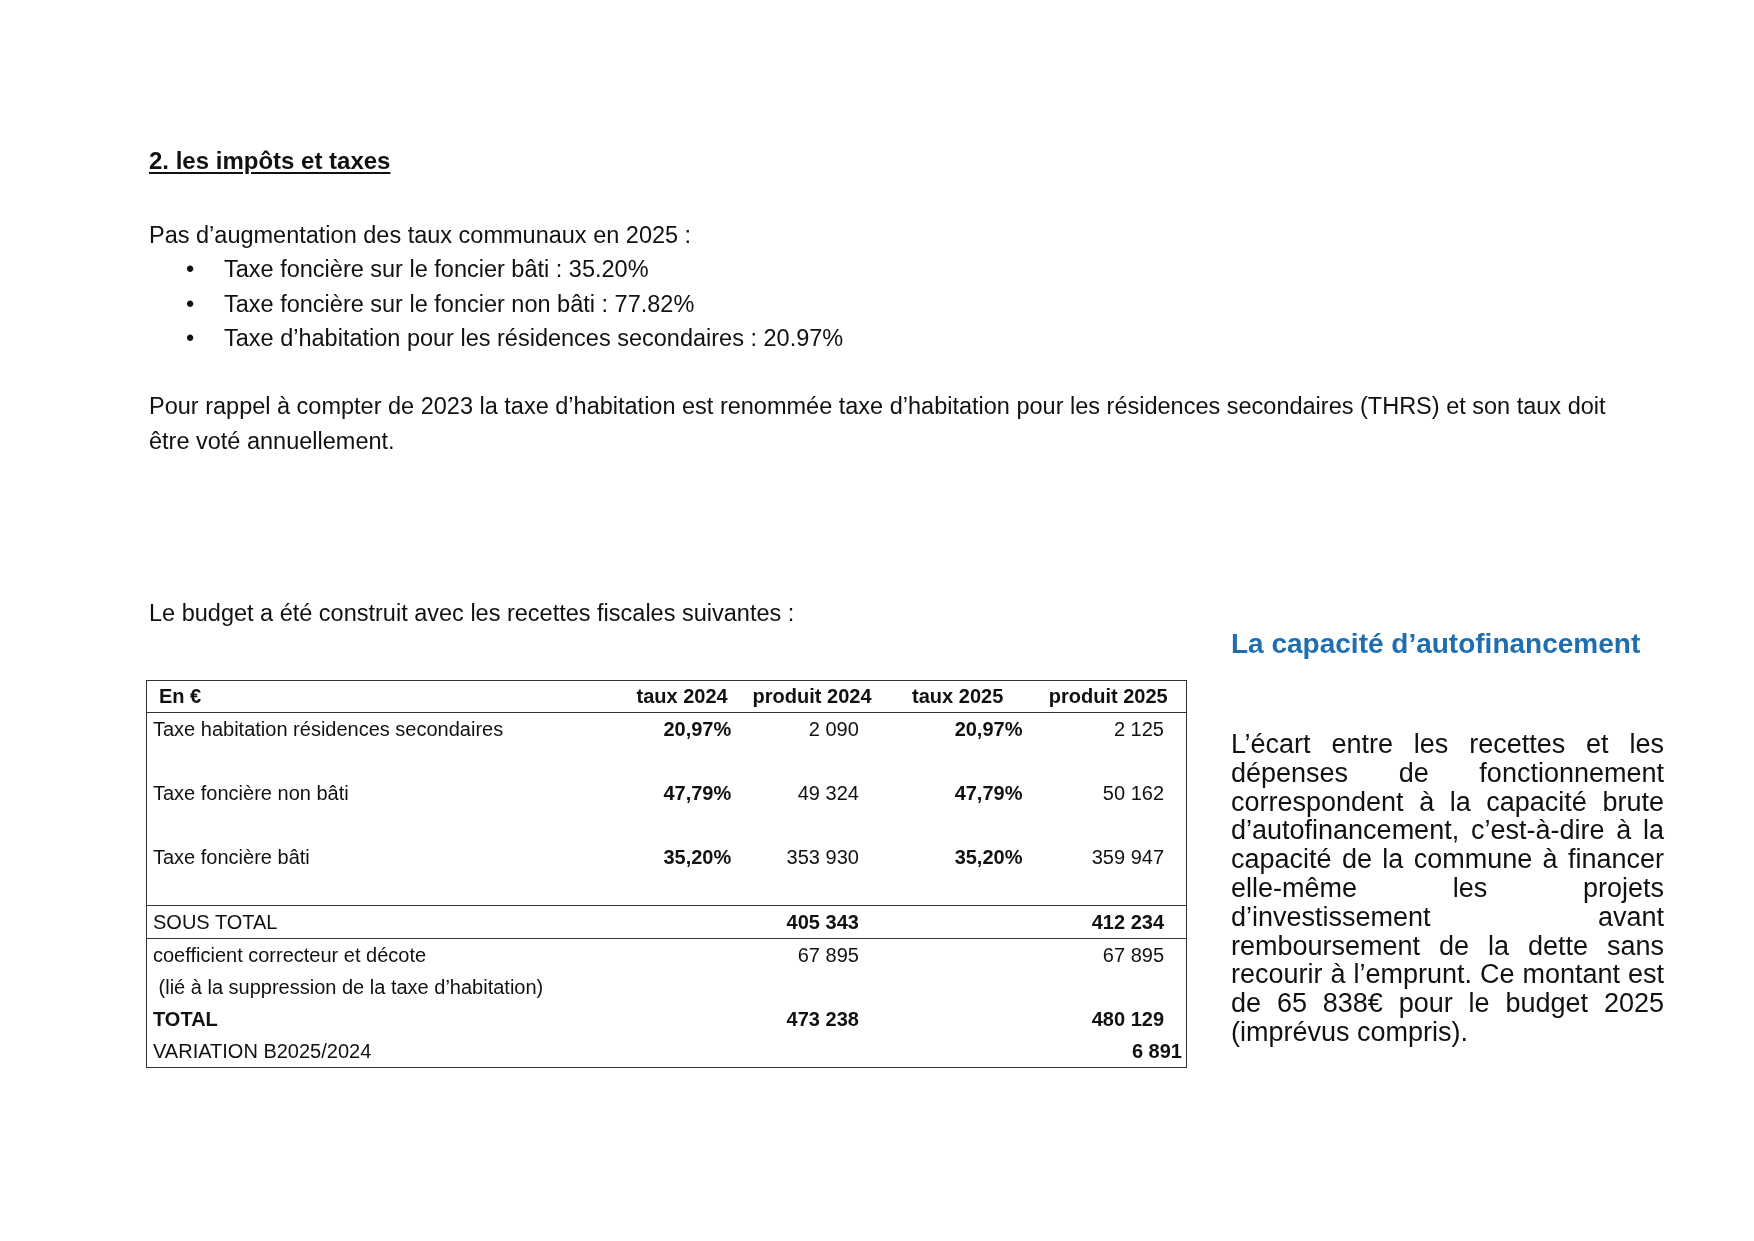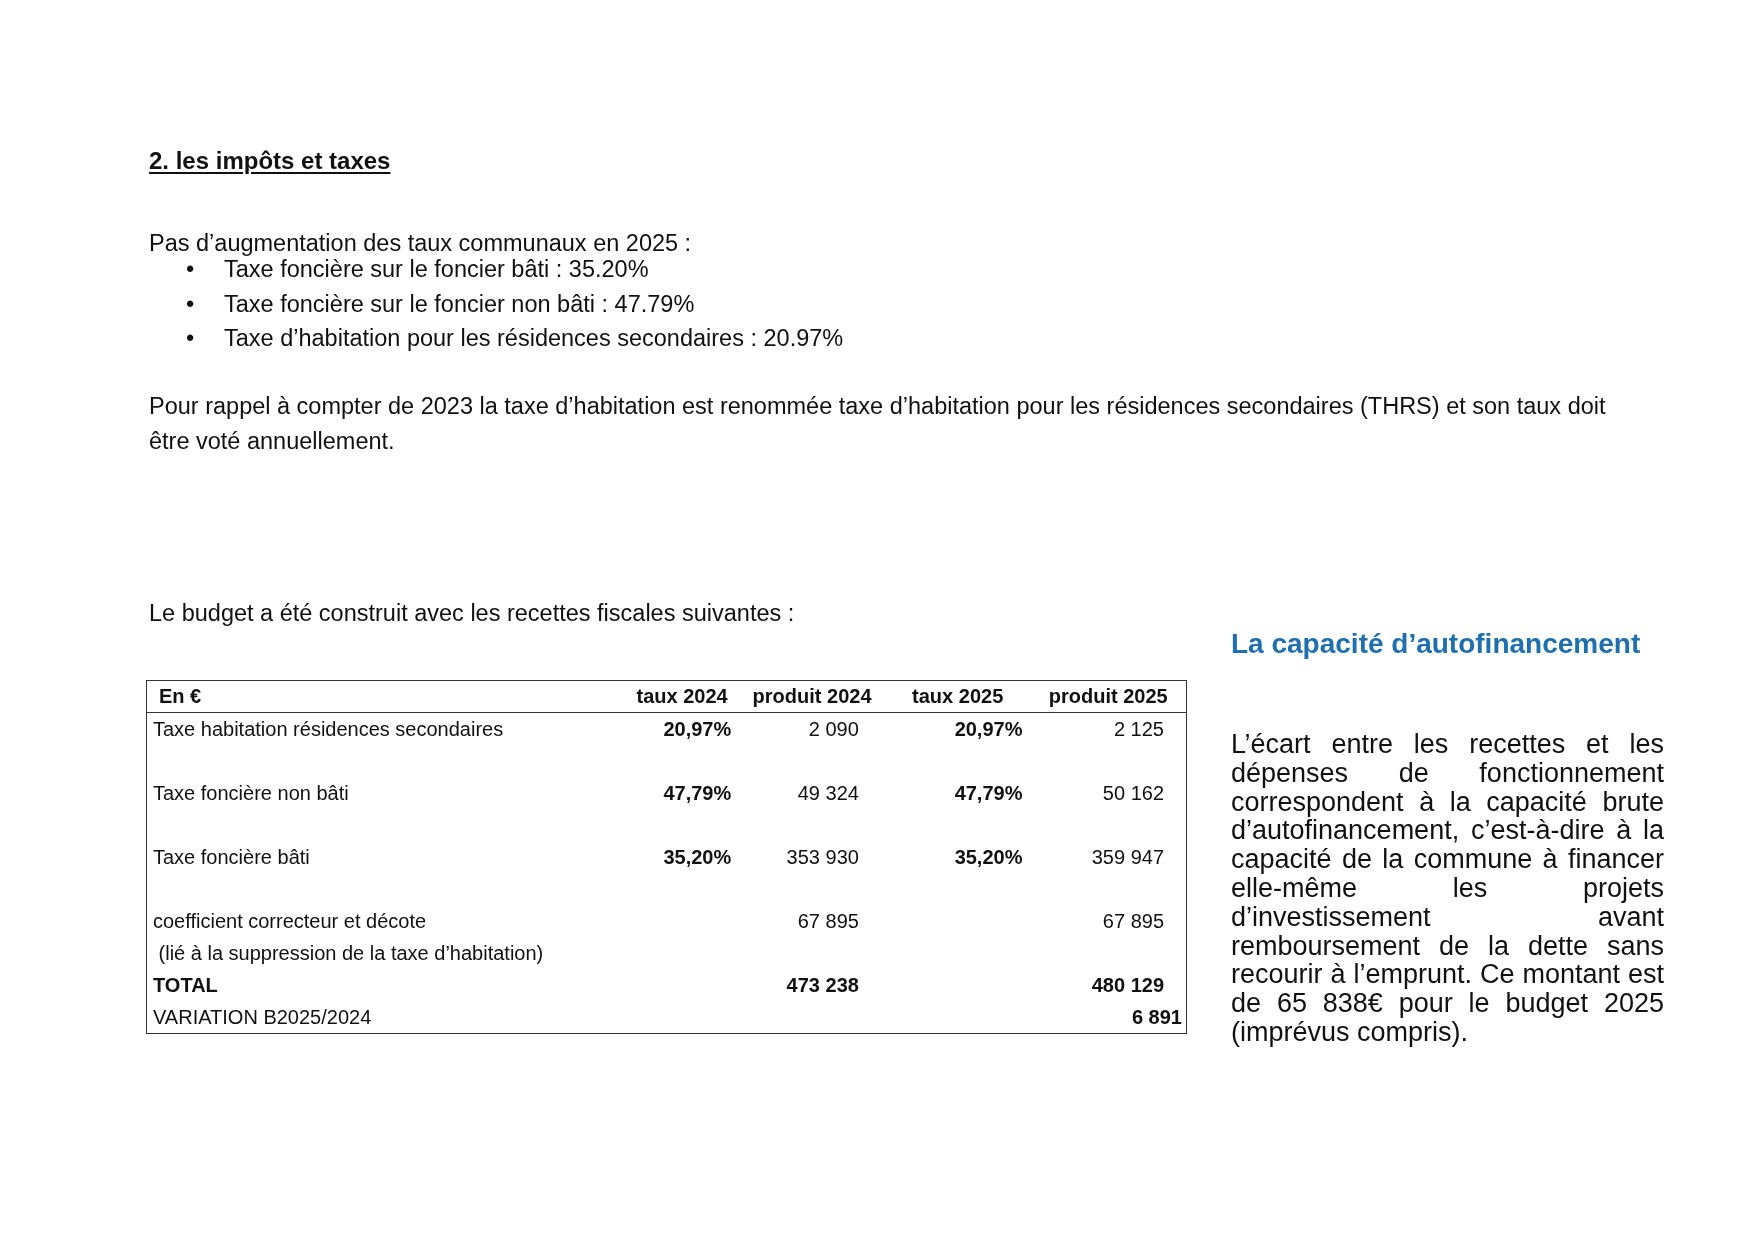--- a/index.html
+++ b/index.html
@@ -3,21 +3,21 @@
 <meta charset="utf-8">
 <style>
   html, body { margin: 0; padding: 0; background: #ffffff; }
   body { width: 1754px; height: 1241px; position: relative; overflow: hidden; color: #111; }
   .page { position: absolute; left: 0; top: 0; width: 1734px; height: 1241px; background: #fff; }
   .arial { font-family: "Liberation Sans", sans-serif; }
   .calibri { font-family: "Liberation Sans", sans-serif; }
 
   .section-title { position: absolute; left: 149px; top: 147px; font-size: 24px; font-weight: bold; text-decoration: underline; text-underline-offset: 3px; }
 
-  .intro { position: absolute; left: 149px; top: 226px; font-size: 23.5px; line-height: 34.5px; }
+  .intro { position: absolute; left: 149px; top: 218px; font-size: 23.5px; line-height: 34.5px; }
   .bullets { position: absolute; left: 149px; top: 252px; margin: 0; padding: 0; list-style: none; font-size: 23.5px; line-height: 34.5px; }
   .bullets li { position: relative; padding-left: 75px; }
   .bullets li .dot { position: absolute; left: 37px; top: 0; }
 
   .para { position: absolute; left: 149px; width: 1470px; font-size: 23.5px; line-height: 34.5px; }
   .p1 { top: 389px; }
   .p2 { top: 493px; }
   .p3 { top: 596px; }
   .u { text-decoration: underline; text-underline-offset: 3px; }
   .b { font-weight: bold; }
@@ -50,21 +50,21 @@
 <body>
 
 <div class="page">
 
   <div class="section-title arial">2. les impôts et taxes</div>
 
   <div class="intro arial">Pas d’augmentation des taux communaux en 2025 :</div>
 
   <ul class="bullets arial">
     <li><span class="dot">•</span><span>Taxe foncière sur le foncier bâti :  35.20%</span></li>
-    <li><span class="dot">•</span><span>Taxe foncière sur le foncier non bâti : 47.79%</span></li>
+    <li><span class="dot">•</span><span>Taxe foncière sur le foncier non bâti : 77.82%</span></li>
     <li><span class="dot">•</span><span>Taxe d’habitation pour les résidences secondaires : 20.97%</span></li>
   </ul>
 
   <div class="para p1 arial">Pour rappel à compter de 2023 la taxe d’habitation est renommée taxe d’habitation pour les résidences secondaires (THRS) et son taux doit être voté annuellement.</div>
 
 
   <div class="para p3 arial">Le budget a été construit avec les recettes fiscales suivantes :</div>
 
   <table class="fiscal-table calibri">
     <colgroup>
@@ -119,20 +119,27 @@
         <td class="num bold pr-t25">35,20%</td>
         <td class="num pr-p25">359 947</td>
       </tr>
       <tr class="spacer">
           <td></td>
           <td></td>
           <td></td>
           <td></td>
           <td></td>
         </tr>
+      <tr class="subtotal">
+        <td class="label">SOUS TOTAL</td>
+        <td></td>
+        <td class="num bold pr-p24">405 343</td>
+        <td></td>
+        <td class="num bold pr-p25">412 234</td>
+      </tr>
       <tr>
         <td class="label">coefficient correcteur et décote</td>
         <td></td>
         <td class="num pr-p24">67 895</td>
         <td></td>
         <td class="num pr-p25">67 895</td>
       </tr>
       <tr>
         <td class="label" style="white-space:pre"> (lié à la suppression de la taxe d’habitation)</td>
         <td></td>

